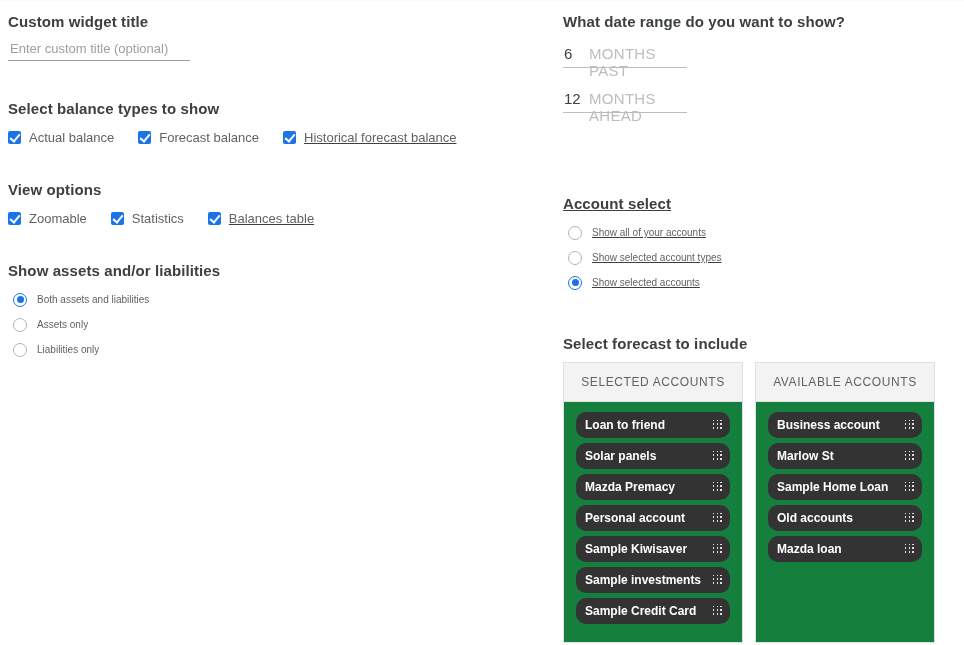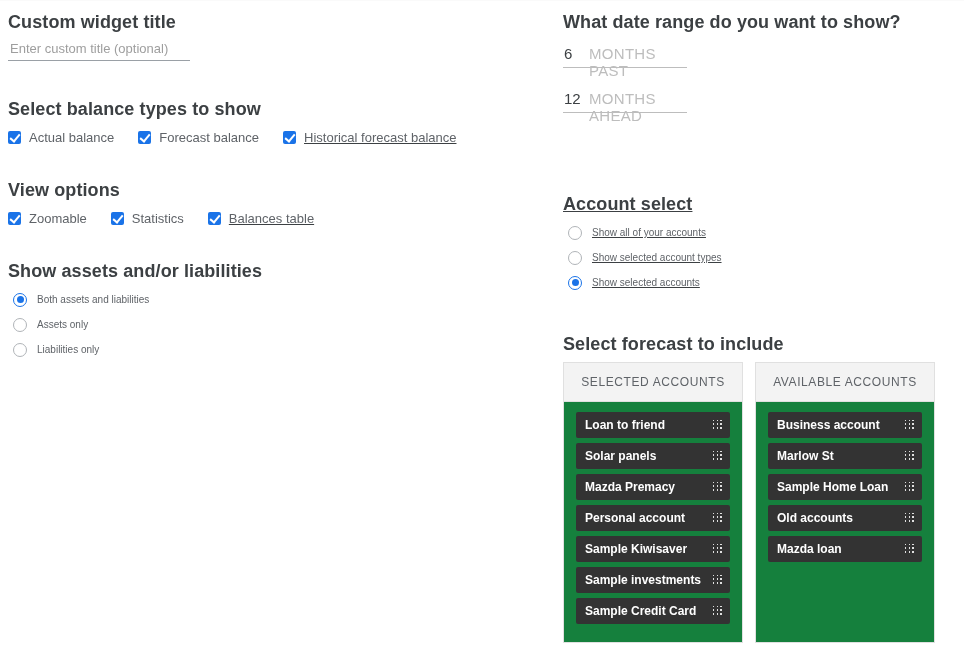--- a/index.html
+++ b/index.html
@@ -34,21 +34,21 @@
   }
   .col-right {
     position: absolute;
     left: 563px;
     top: 14px;
     width: 395px;
   }
 
   
   .section-label {
-    font-size: 18px;
+    font-size: 15px;
     font-weight: bold;
     color: #3c4043;
     letter-spacing: 0.1px;
     margin: 0;
     line-height: 16px;
   }
 
   
   .field-title {
     margin-top: 11px;
@@ -220,21 +220,21 @@
   .acct-tile {
     height: 26px;
     background: #333333;
     color: #ffffff;
     font-size: 12px;
     font-weight: bold;
     display: flex;
     align-items: center;
     padding: 0 8px 0 9px;
     margin-bottom: 5px;
-    border-radius: 2px;
+    border-radius: 10px;
     cursor: move;
   }
   .acct-name {
     flex: 1;
     overflow: hidden;
     text-overflow: ellipsis;
     white-space: nowrap;
   }
   .drag-handle {
     width: 9px;

